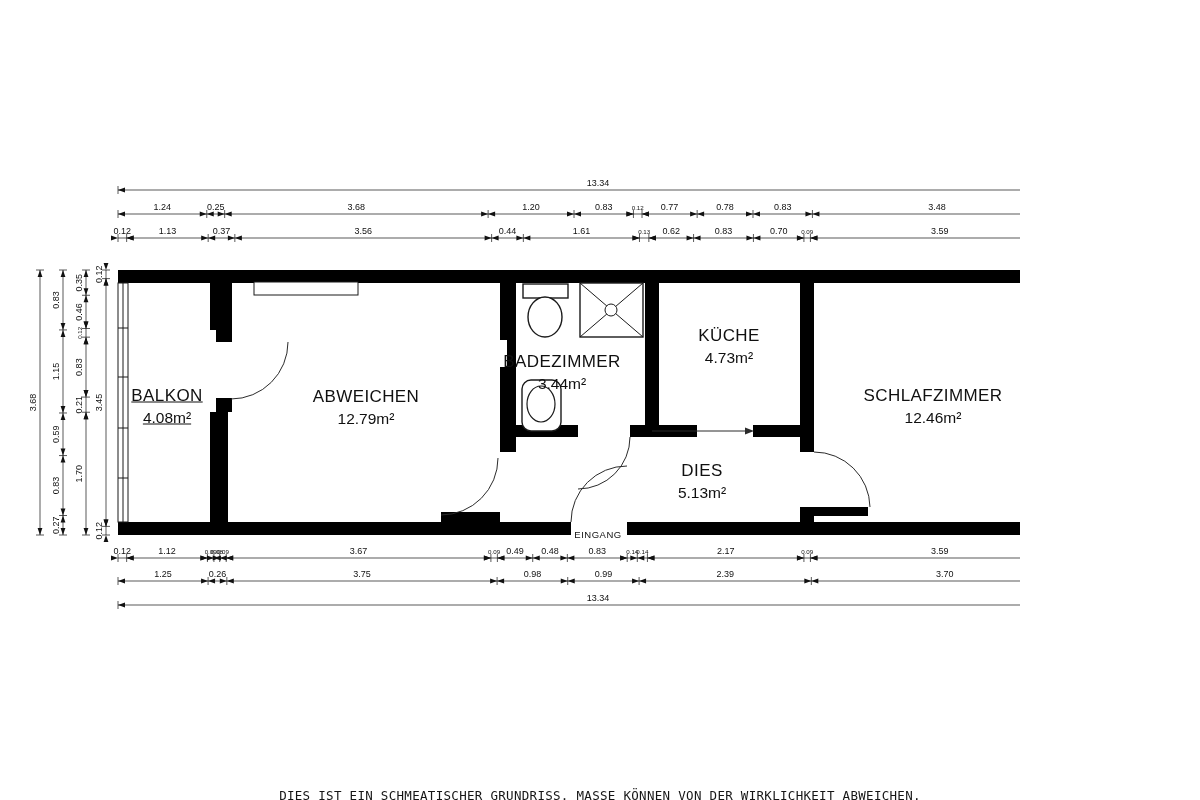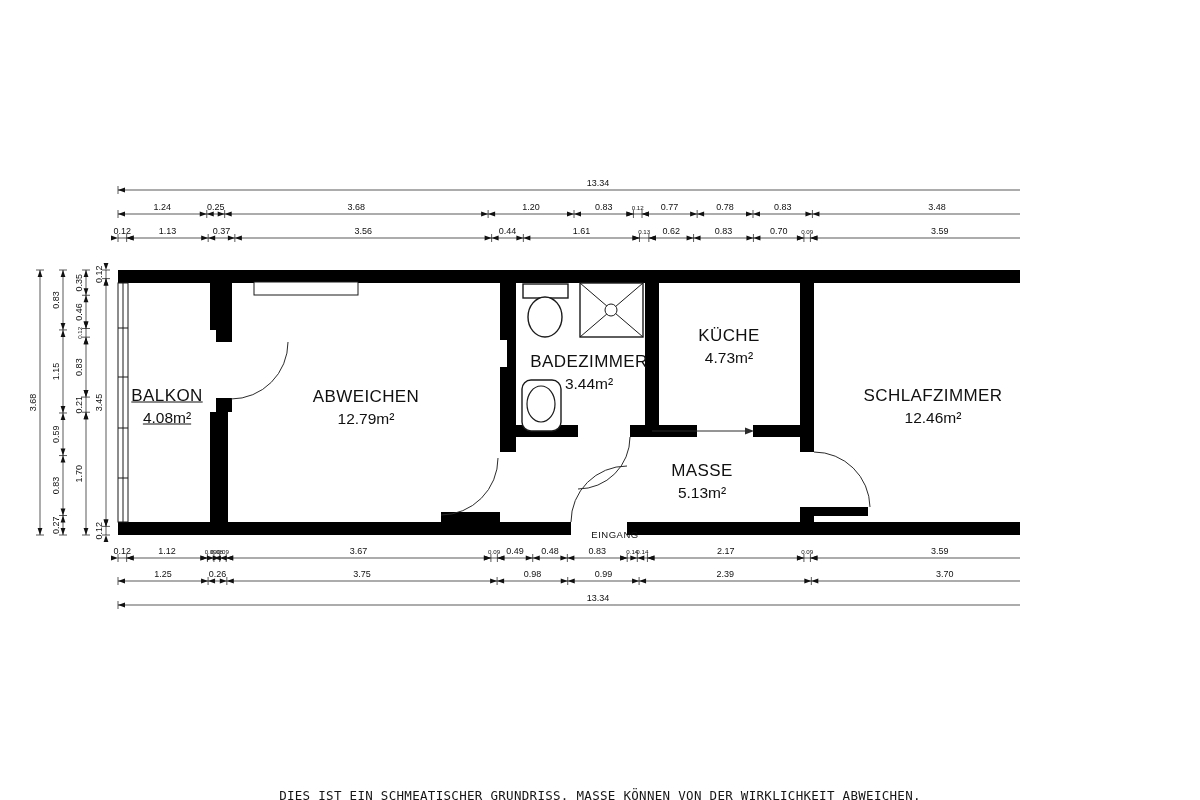--- a/index.html
+++ b/index.html
@@ -456,34 +456,34 @@
   <div class="labels-layer">
     <div id="rooms-holder">
         <div class="room-label" style="left: 167px; top: 406px; text-decoration: underline;">
           <div class="room-name">BALKON</div>
           <div class="room-area">4.08m²</div>
         </div>
         <div class="room-label" style="left: 366px; top: 407px;">
           <div class="room-name">ABWEICHEN</div>
           <div class="room-area">12.79m²</div>
         </div>
-        <div class="room-label" style="left: 589px; top: 372px;">
+        <div class="room-label" style="left: 562px; top: 372px;">
           <div class="room-name">BADEZIMMER</div>
           <div class="room-area">3.44m²</div>
         </div>
         <div class="room-label" style="left: 729px; top: 346px;">
           <div class="room-name">KÜCHE</div>
           <div class="room-area">4.73m²</div>
         </div>
         <div class="room-label" style="left: 702px; top: 481px;">
-          <div class="room-name">MASSE</div>
+          <div class="room-name">DIES</div>
           <div class="room-area">5.13m²</div>
         </div>
         <div class="room-label" style="left: 933px; top: 406px;">
           <div class="room-name">SCHLAFZIMMER</div>
           <div class="room-area">12.46m²</div>
         </div>
       </div>
-    <div class="entrance-label" style="left:615px;top:534px">EINGANG</div>
+    <div class="entrance-label" style="left:598px;top:534px">EINGANG</div>
     <div class="disclaimer">DIES IST EIN SCHMEATISCHER GRUNDRISS. MASSE KÖNNEN VON DER WIRKLICHKEIT ABWEICHEN.</div>
   </div>
 
 </div>
 
 </body></html>

